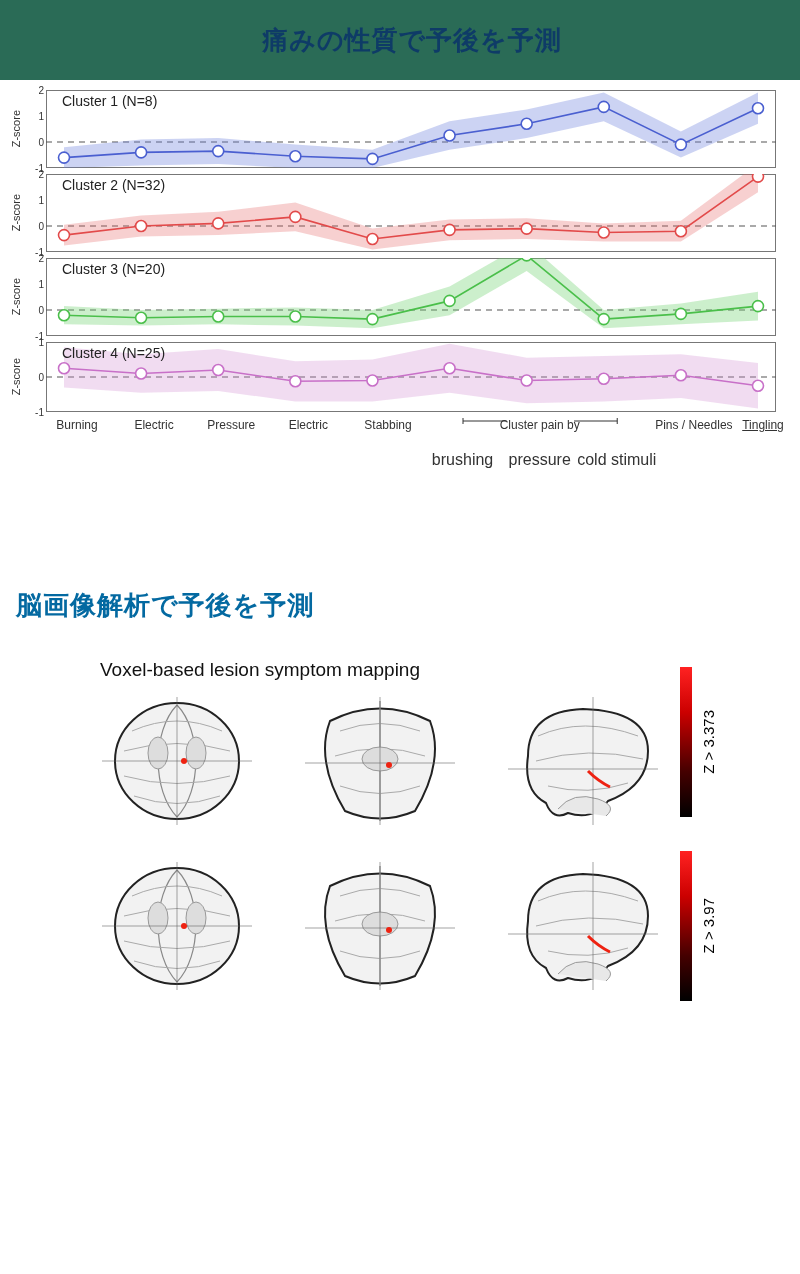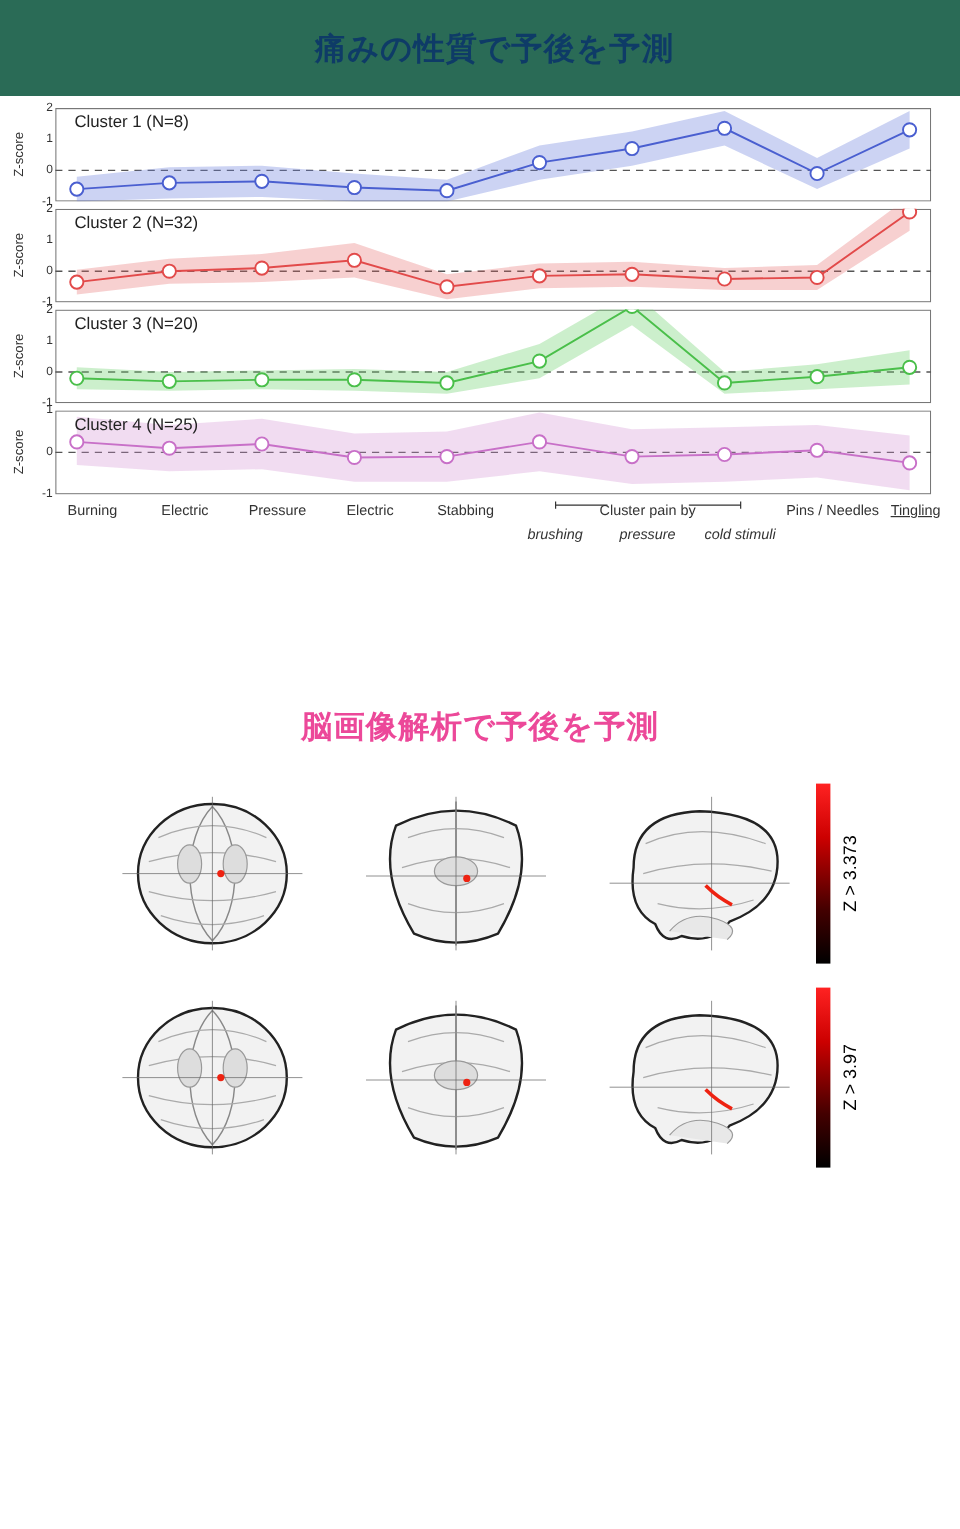--- a/index.html
+++ b/index.html
@@ -55,25 +55,25 @@
   .xlabels {
     margin-left: 49px;
     width: 730px;
     position: relative;
     height: 60px;
     font-size: 12px;
     color: #333;
   }
   .xlabel { position: absolute; top: 0; transform: translateX(-50%); white-space: nowrap; }
   .xbracket { position: absolute; top: 0; font-size: 11px; }
-  .xsub { position: absolute; top: 20px; transform: translateX(-50%); font-size: 12px; font-style: italic; }
+  .xsub { position: absolute; top: 33px; transform: translateX(-50%); font-size: 16px; }
   .spacer { height: 80px; background: #fff; }
   .title2 {
-    text-align: center;
-    color: #ec4899;
+    text-align: left;
+    color: #0369a1;
     font-size: 26px;
     font-weight: 800;
     letter-spacing: 1px;
     padding: 20px 16px 30px;
   }
   .brain-block {
     width: 640px;
     margin: 0 auto 40px;
     background: #fff;
   }
@@ -216,20 +216,21 @@
       <div class="xlabel" style="left: 704px; text-decoration: underline;">Tingling</div>
     </div>
 </div>
 
 <div class="spacer"></div>
 <div class="title2">脳画像解析で予後を予測</div>
 
 <div class="brain-block" id="brain-block">
     <div class="brain-row">
     <div class="brain-grid">
+      <div class="brain-row-title">Voxel-based lesion symptom mapping</div>
       <div class="brain-imgs">
         <svg class="brain-svg" viewBox="0 0 170 140">
    <ellipse cx="85" cy="70" rx="62" ry="58" fill="#f2f2f2" stroke="#222" stroke-width="2"></ellipse>
    <path d="M85 14 C60 40 60 100 85 126 C110 100 110 40 85 14 Z" fill="none" stroke="#888" stroke-width="1.2"></path>
    <path d="M40 40 Q85 20 130 40 M32 60 Q85 45 138 60 M32 85 Q85 100 138 85 M42 105 Q85 120 128 105" fill="none" stroke="#aaa" stroke-width="1"></path>
    <ellipse cx="66" cy="62" rx="10" ry="16" fill="#ddd" stroke="#999"></ellipse>
    <ellipse cx="104" cy="62" rx="10" ry="16" fill="#ddd" stroke="#999"></ellipse>
    <line x1="85" y1="6" x2="85" y2="134" stroke="#666" stroke-width="0.6"></line>
    <line x1="10" y1="70" x2="160" y2="70" stroke="#666" stroke-width="0.6"></line>
    <circle cx="92" cy="70" r="3" fill="#e21"></circle>

